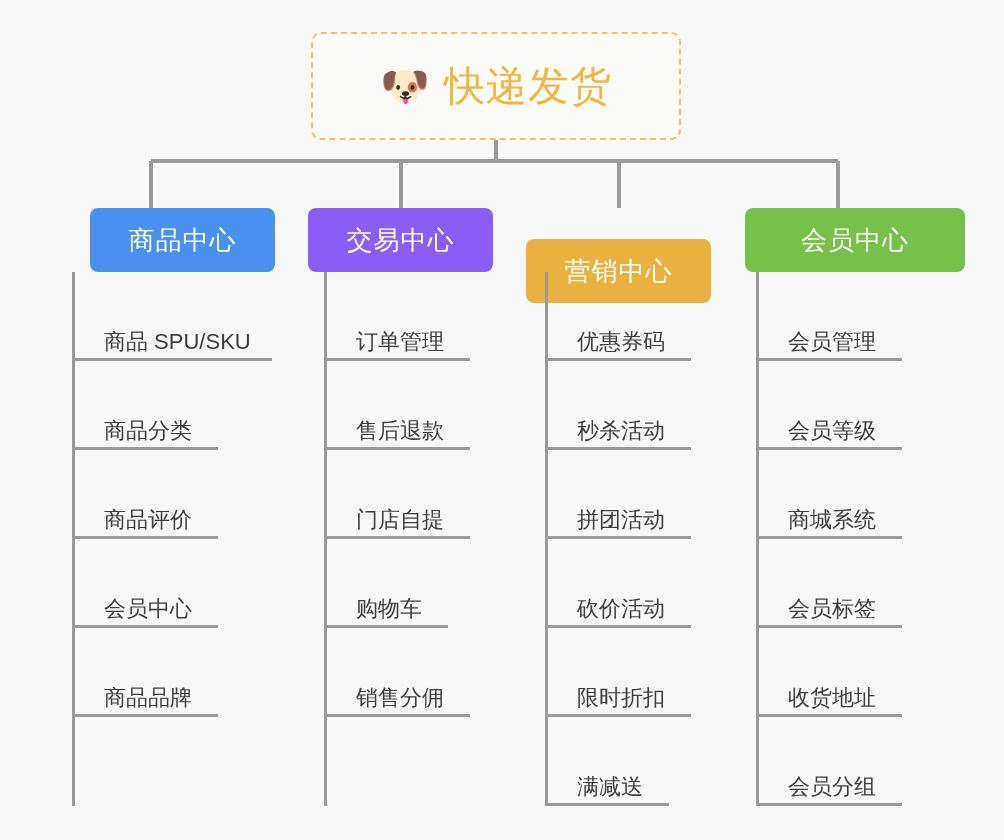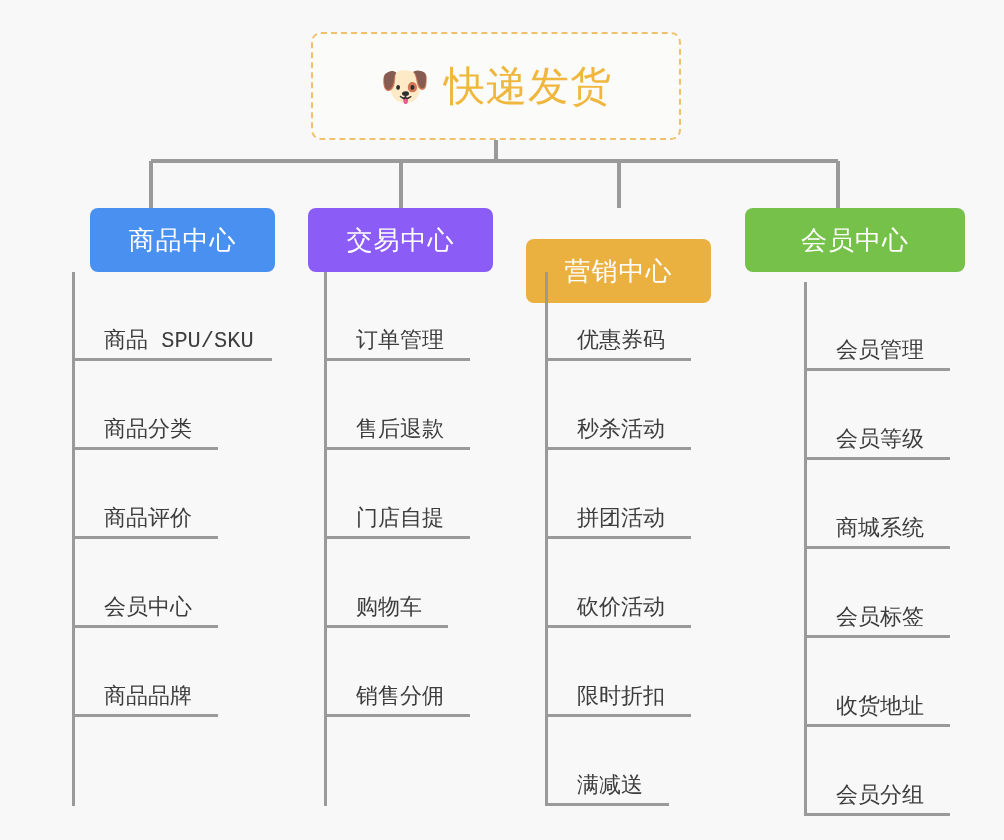--- a/index.html
+++ b/index.html
@@ -97,21 +97,20 @@
     box-sizing: border-box;
     padding-left: 32px;
   }
   .item-label {
     display: inline-block;
     font-size: 22px;
     color: #3d3d3d;
     line-height: 1.1;
     padding: 0 14px 7px 0;
     white-space: nowrap;
-    font-family: Liberation Mono, monospace;
   }
   .item-underline {
     position: absolute;
     left: 0;
     bottom: 0;
     height: 3px;
     background: #9a9a9a;
   }
 </style>
 </head>
@@ -209,21 +208,21 @@
           <div class="item-underline" style="width: 146px; background: rgb(154, 154, 154);"></div>
         </div>
         <div class="item">
           <span class="item-label">满减送</span>
           <div class="item-underline" style="width: 124px; background: rgb(154, 154, 154);"></div>
         </div>
       </div>
       <div class="cat-box" style="left: 745px; top: 208px; width: 220px; background: rgb(118, 193, 74);">
         <span>会员中心</span>
       </div>
-      <div class="col" style="left: 804px; margin-top: 10px;">
+      <div class="col" style="left: 756px;">
         <div class="col-rail" style="height: 534px; background: rgb(154, 154, 154);"></div>
         <div class="item">
           <span class="item-label">会员管理</span>
           <div class="item-underline" style="width: 146px; background: rgb(154, 154, 154);"></div>
         </div>
         <div class="item">
           <span class="item-label">会员等级</span>
           <div class="item-underline" style="width: 146px; background: rgb(154, 154, 154);"></div>
         </div>
         <div class="item">

